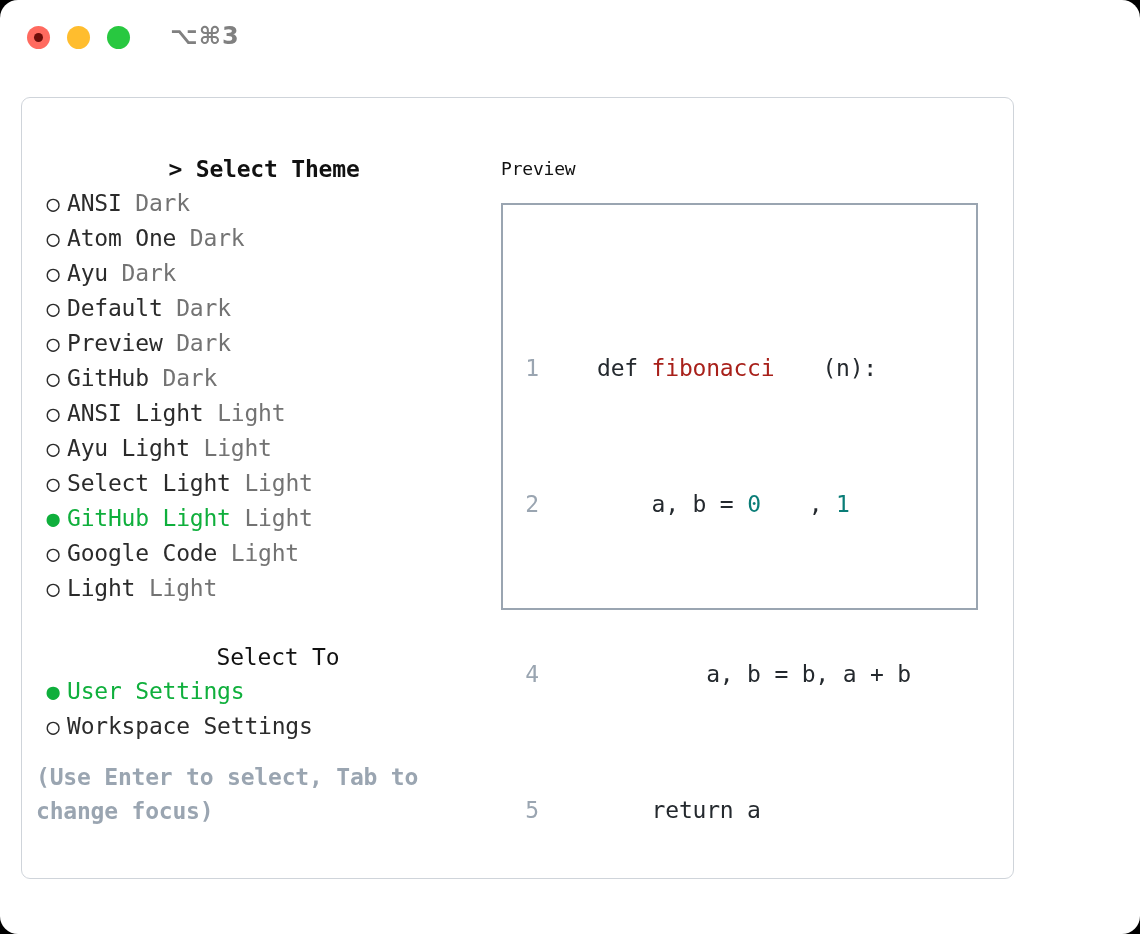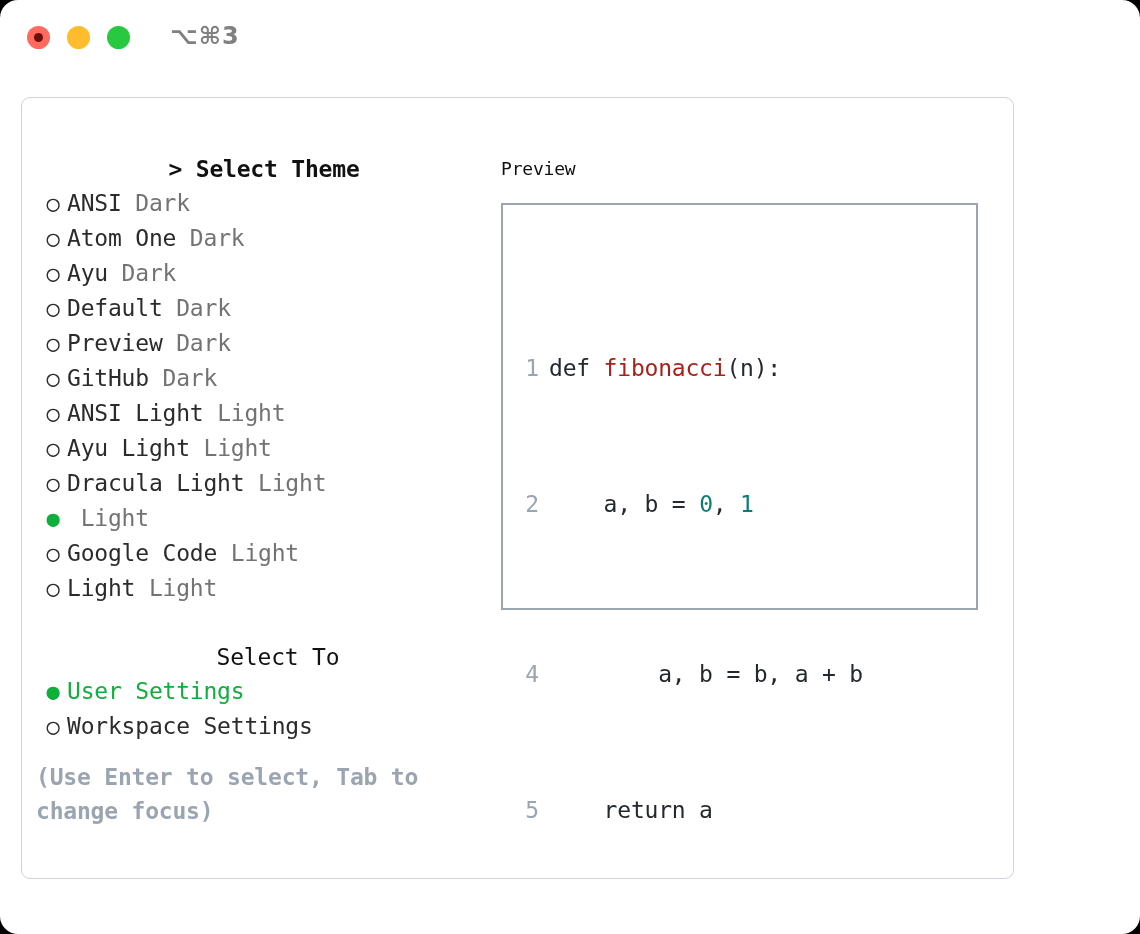--- a/index.html
+++ b/index.html
@@ -186,21 +186,21 @@
   }
 
   .code-line { display: block; height: 34px; }
   .ln {
     display: inline-block;
     width: 24px;
     text-align: right;
     color: #9aa5b1;
     margin-right: 10px;
   }
-  .tok-plain  { color: #24292e; }
+  .tok-plain  { color: #24292e; margin-left: 48px; }
   .tok-fn     { color: #a8201a; text-align: center; }
   .tok-num    { color: #0a7d77; }
   .tok-kw     { color: #1a8fc4; }
 </style>
 </head>
 <body>
 
 <div class="window">
 
   <div class="titlebar">
@@ -247,25 +247,25 @@
 
           <div class="opt-row">
             <span class="bullet">○</span><span class="opt-label">ANSI Light</span><span class="opt-variant"> </span><span class="opt-variant">Light</span>
           </div>
 
           <div class="opt-row">
             <span class="bullet">○</span><span class="opt-label">Ayu Light</span><span class="opt-variant"> </span><span class="opt-variant">Light</span>
           </div>
 
           <div class="opt-row">
-            <span class="bullet">○</span><span class="opt-label">Dracula Light</span><span class="opt-variant"> </span><span class="opt-variant">Light</span>
+            <span class="bullet">○</span><span class="opt-label">Select Light</span><span class="opt-variant"> </span><span class="opt-variant">Light</span>
           </div>
 
           <div class="opt-row selected">
-            <span class="bullet">●</span><span class="opt-variant"> </span><span class="opt-variant">Light</span>
+            <span class="bullet">●</span><span class="opt-label">GitHub Light</span><span class="opt-variant"> </span><span class="opt-variant">Light</span>
           </div>
 
           <div class="opt-row">
             <span class="bullet">○</span><span class="opt-label">Google Code</span><span class="opt-variant"> </span><span class="opt-variant">Light</span>
           </div>
 
           <div class="opt-row">
             <span class="bullet">○</span><span class="opt-label">Light</span><span class="opt-variant"> </span><span class="opt-variant">Light</span>
           </div>
 

